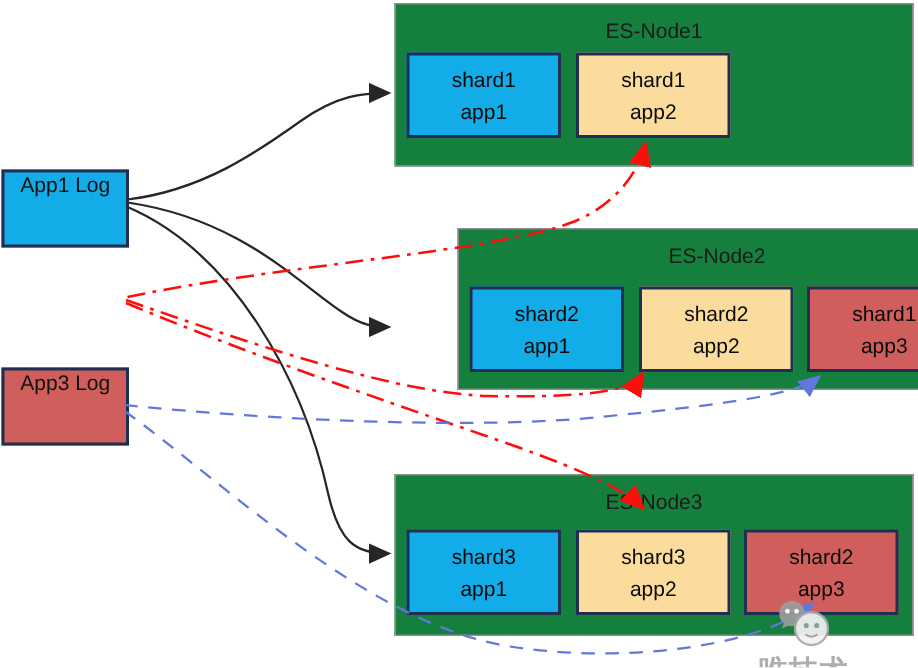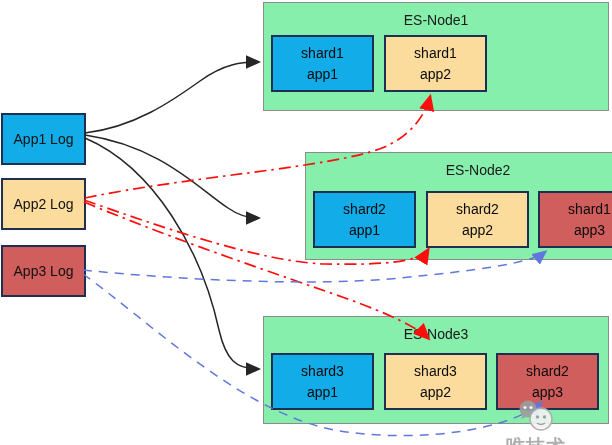--- a/index.html
+++ b/index.html
@@ -1,25 +1,25 @@
 <!DOCTYPE html>
 <html><head>
 <meta charset="utf-8">
 <style>
   html,body{margin:0;padding:0;background:#fff;}
   .canvas{position:relative;width:612px;height:445px;background:#ffffff;
           font-family:"Liberation Sans",sans-serif;overflow:hidden;}
 
   
   .src{position:absolute;left:1px;width:81px;height:48px;
-       border:2px solid #1f2f52;display:flex;align-items:center;justify-content:center;
+       border:2px solid #1f2f52;display:flex;align-items:flex-start;justify-content:center;
        font-size:14px;color:#111;}
 
   
-  .node{position:absolute;left:263px;width:344px;background:#86efac;border:1px solid #8c8c8c;}
+  .node{position:absolute;left:263px;width:344px;background:#15803d;border:1px solid #8c8c8c;}
   .node-title{text-align:center;padding-top:9px;font-size:14px;color:#1a1a1a;}
 
   
   .shard{position:absolute;width:99px;height:53px;border:2px solid #1f2f52;
          display:flex;flex-direction:column;align-items:center;justify-content:center;
          font-size:14px;line-height:21px;color:#0a0a0a;}
 
   .c-app1{background:#12ace8;}
   .c-app2{background:#fbdc9d;}
   .c-app3{background:#d05e5c;}
@@ -30,23 +30,20 @@
              color:#a8a8a8;opacity:.92;flex-direction:column;}
   .wm-text{font-size:19px;font-weight:bold;letter-spacing:1px;}
 </style>
 </head>
 <body>
 
 <div class="canvas">
 
   <div class="src c-app1" style="top:113px;">
     <span>App1 Log</span>
-  </div>
-  <div class="src c-app2" style="top:178px;">
-    <span>App2 Log</span>
   </div>
   <div class="src c-app3" style="top:245px;">
     <span>App3 Log</span>
   </div>
 
   <div class="node" style="top:2px;height:107px;">
     <div class="node-title">ES-Node1</div>
     <div class="shard c-app1" style="left:7px;top:32px;">
       <span>shard1</span>
       <span>app1</span>

